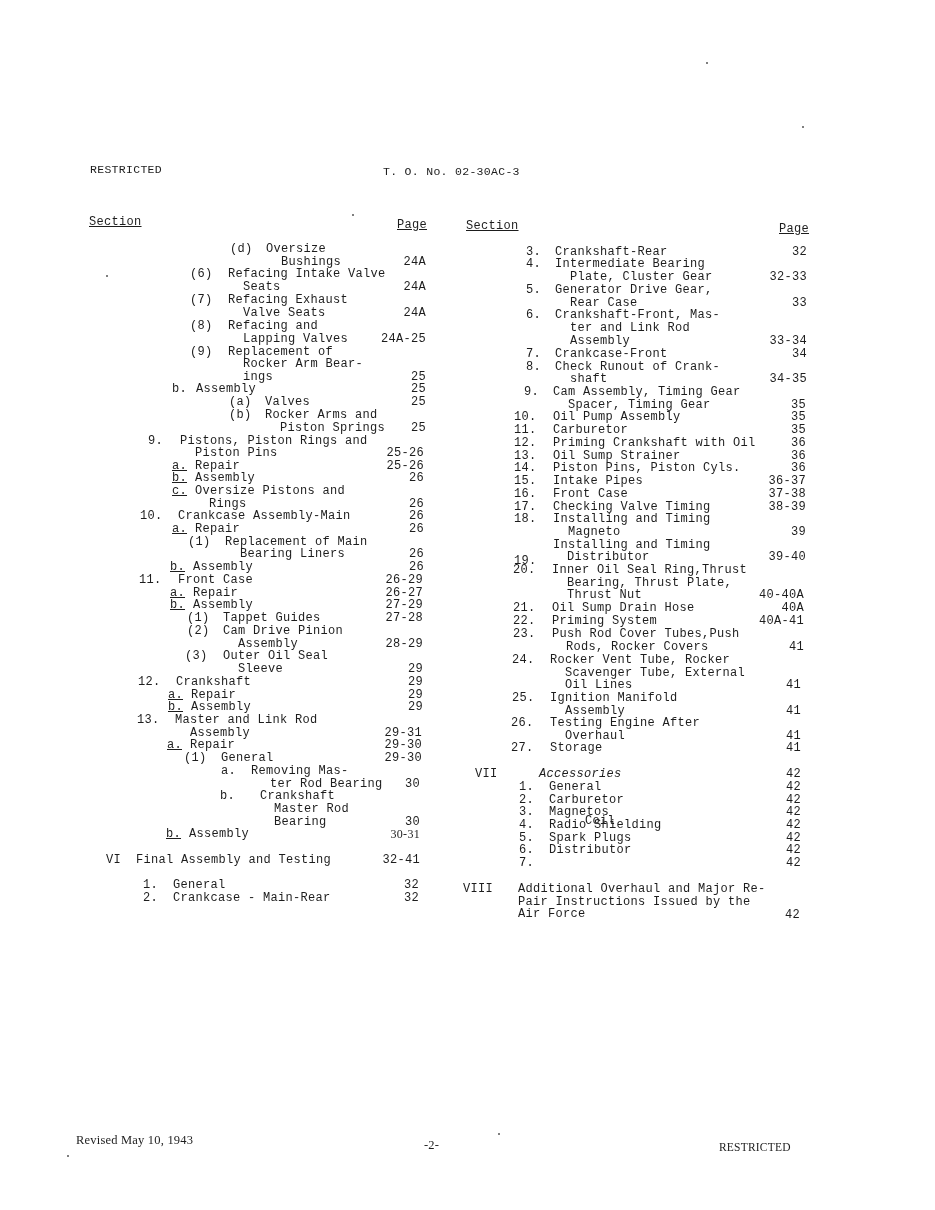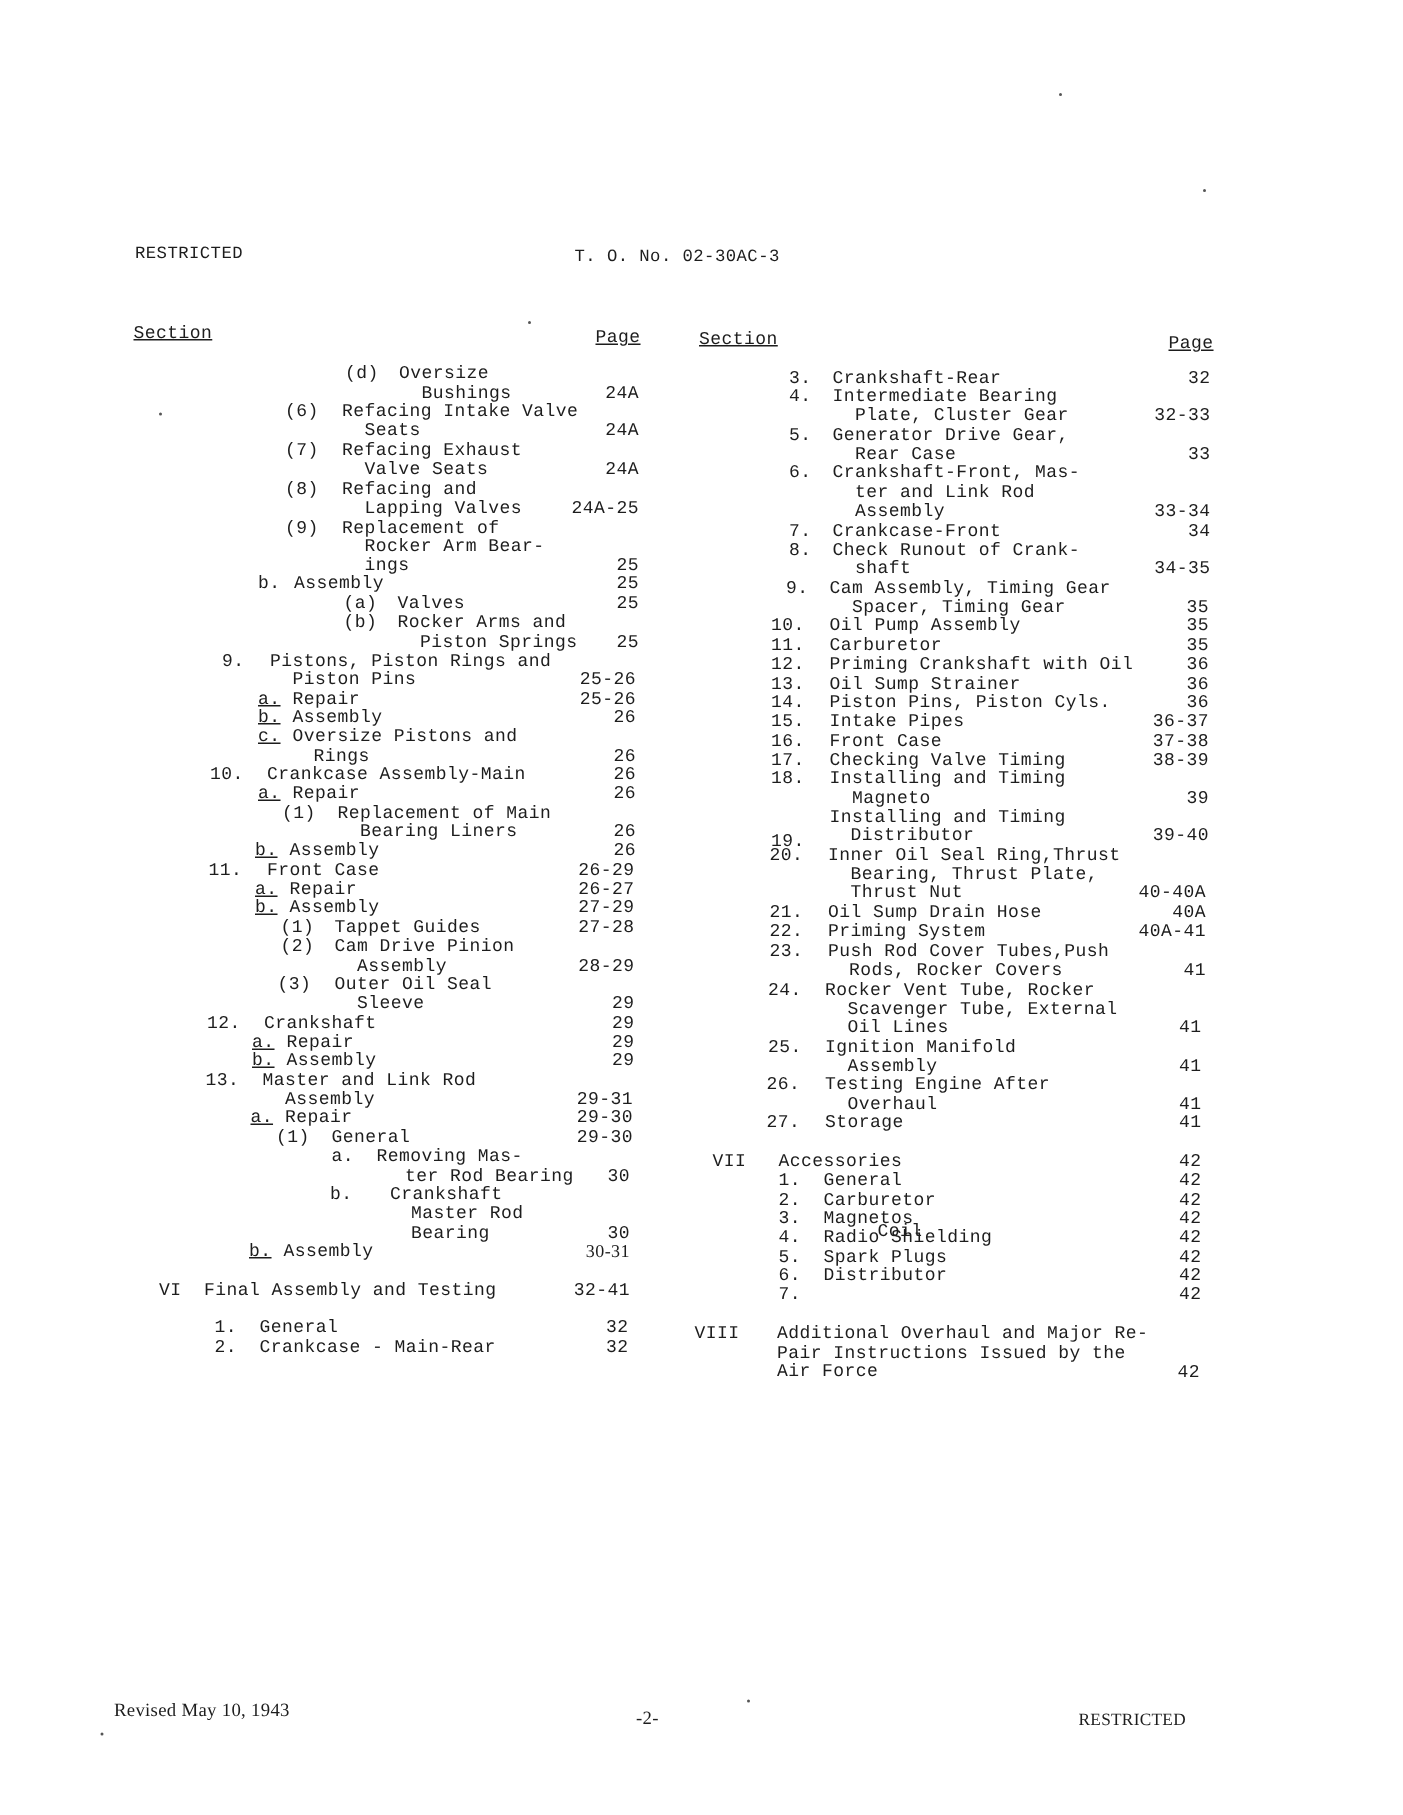--- a/index.html
+++ b/index.html
@@ -244,21 +244,21 @@
   <div class="pg" style="left:731px;top:705px;">41</div>
   <div class="t" style="left:511px;top:717px;">26.</div>
   <div class="t" style="left:550px;top:717px;">Testing Engine After</div>
   <div class="t" style="left:565px;top:730px;">Overhaul</div>
   <div class="pg" style="left:731px;top:730px;">41</div>
   <div class="t" style="left:511px;top:742px;">27.</div>
   <div class="t" style="left:550px;top:742px;">Storage</div>
   <div class="pg" style="left:731px;top:742px;">41</div>
 
   <div class="t" style="left:475px;top:768px;">VII</div>
-  <div class="t" style="left:519px;top:768px;">Accessories</div>
+  <div class="t" style="left:539px;top:768px;font-style:italic;">Accessories</div>
   <div class="pg" style="left:731px;top:768px;">42</div>
   <div class="t" style="left:519px;top:781px;">1.</div>
   <div class="t" style="left:549px;top:781px;">General</div>
   <div class="pg" style="left:731px;top:781px;">42</div>
   <div class="t" style="left:519px;top:794px;">2.</div>
   <div class="t" style="left:549px;top:794px;">Carburetor</div>
   <div class="pg" style="left:731px;top:794px;">42</div>
   <div class="t" style="left:519px;top:806px;">3.</div>
   <div class="t" style="left:549px;top:806px;">Magnetos</div>
   <div class="pg" style="left:731px;top:806px;">42</div>

